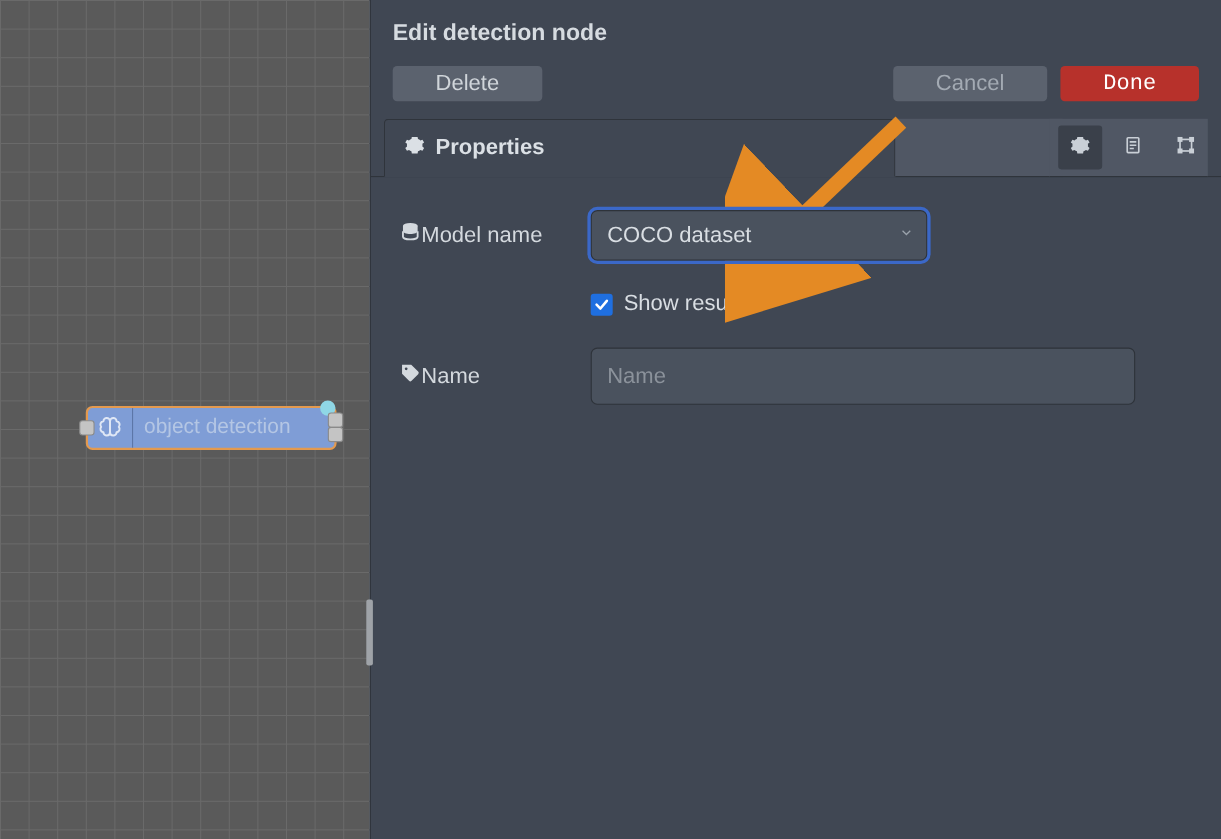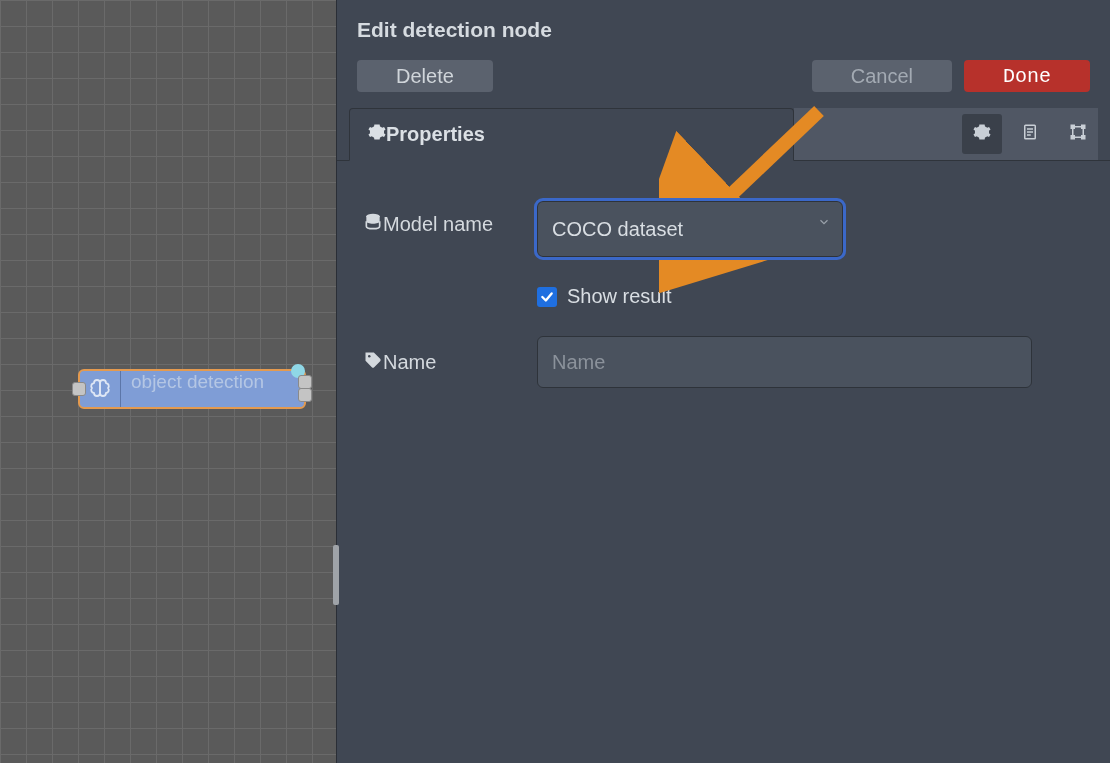--- a/index.html
+++ b/index.html
@@ -22,21 +22,21 @@
   .canvas-node {
     position: absolute;
     left: 78px;
     top: 369px;
     width: 228px;
     height: 40px;
     background: #7f9dd6;
     border: 2px solid #e49a4f;
     border-radius: 6px;
     display: flex;
-    align-items: flex-start;
+    align-items: center;
     color: #b4c6e4;
     font-size: 19px;
   }
   .canvas-node .ico {
     width: 40px;
     height: 100%;
     display: flex;
     align-items: center;
     justify-content: center;
     color: #dfe7f5;
@@ -109,20 +109,21 @@
     display: flex;
     align-items: stretch;
     border-bottom: 1px solid #2f343b;
     padding: 0 12px 0 12px;
     gap: 0;
     position: relative;
   }
   .tab-properties {
     display: flex;
     align-items: center;
+    gap: 10px;
     padding: 10px 18px;
     background: #404753;
     border: 1px solid #2f343b;
     border-bottom: 1px solid #404753;
     margin-bottom: -1px;
     font-weight: 600;
     font-size: 20px;
     color: #dbe0e5;
     border-top-left-radius: 4px;
     border-top-right-radius: 4px;
@@ -164,30 +165,29 @@
     font-size: 20px;
   }
   .row .control { flex: 1; }
 
   .select-wrap {
     position: relative;
     width: 306px;
   }
   .select {
     width: 100%;
-    height: 56px;
+    height: 46px;
     background: #4a525e;
     color: #d9dee3;
     border: 1px solid #2e333a;
     outline: 3px solid #3b68c8;
     border-radius: 6px;
     padding: 0 34px 0 14px;
     font-size: 20px;
     appearance: none;
-    margin-top: 10px;
   }
   .select-caret {
     position: absolute;
     right: 12px; top: 50%;
     transform: translateY(-50%);
     pointer-events: none;
     color: #9aa2ab;
   }
 
   .check-row {

